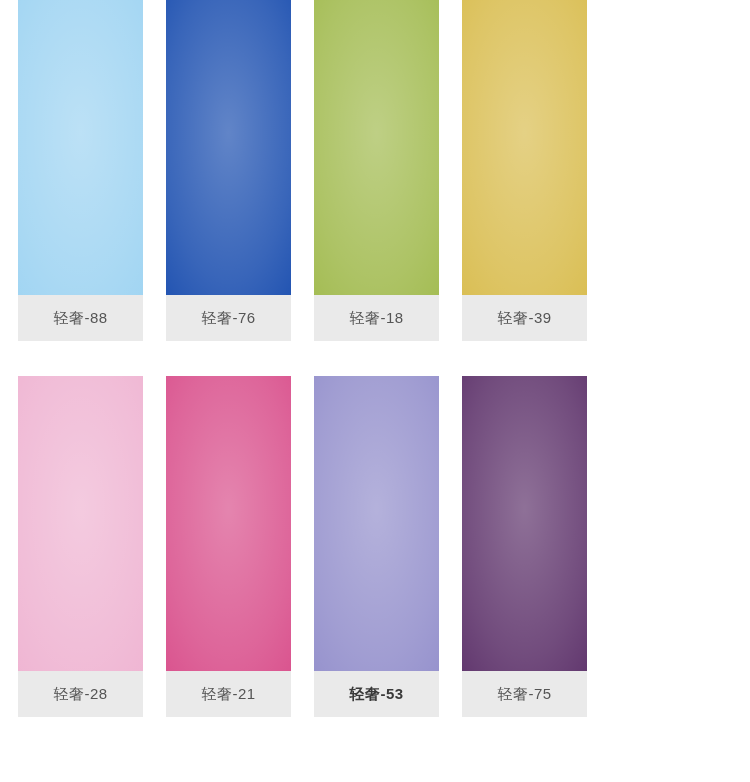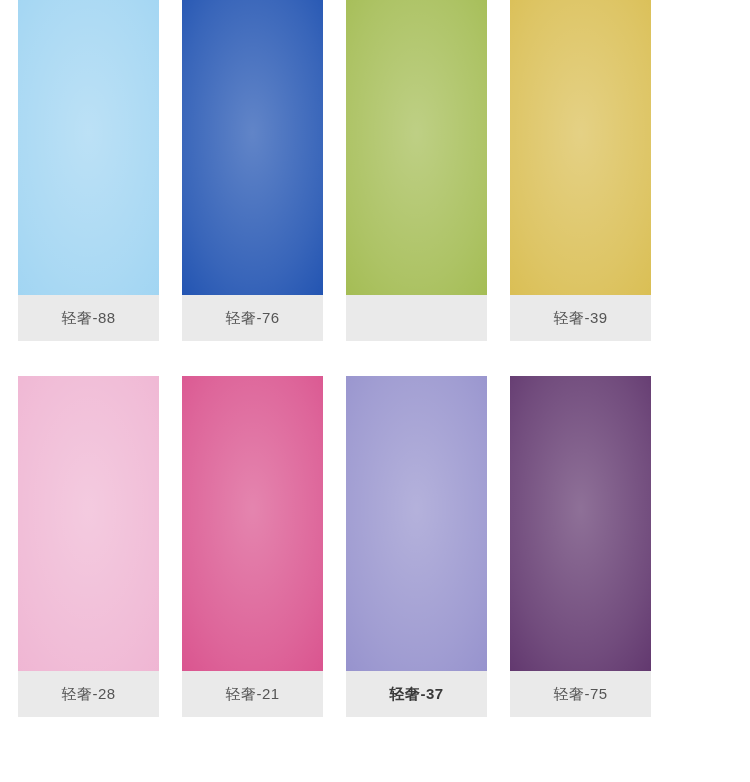--- a/index.html
+++ b/index.html
@@ -37,21 +37,20 @@
     height: 341px;
   }
 
   .swatch-card {
     position: relative;
     width: 125px;
     height: 100%;
     margin-right: 23px;
     background: #eaeaea;
     overflow: hidden;
-    padding-left: 16px;
   }
   .swatch-card:last-child {
     margin-right: 0;
   }
 
   
   .swatch-row .swatch-card:first-child {
     margin-left: 18px;
   }
 
@@ -110,20 +109,21 @@
       <div class="swatch-card">
         <div class="swatch-color" style="background: rgb(29, 80, 176);">
           <div class="sheen"></div>
         </div>
         <div class="swatch-label">轻奢-76</div>
       </div>
       <div class="swatch-card">
         <div class="swatch-color" style="background: rgb(162, 187, 80);">
           <div class="sheen"></div>
         </div>
+        <div class="swatch-label">轻奢-18</div>
       </div>
       <div class="swatch-card">
         <div class="swatch-color" style="background: rgb(217, 189, 80);">
           <div class="sheen"></div>
         </div>
         <div class="swatch-label">轻奢-39</div>
       </div>
     </div>
     <div class="swatch-row row-2">
       <div class="swatch-card">
@@ -135,21 +135,21 @@
       <div class="swatch-card">
         <div class="swatch-color" style="background: rgb(217, 80, 140);">
           <div class="sheen"></div>
         </div>
         <div class="swatch-label">轻奢-21</div>
       </div>
       <div class="swatch-card">
         <div class="swatch-color" style="background: rgb(148, 144, 204);">
           <div class="sheen"></div>
         </div>
-        <div class="swatch-label emphasis">轻奢-37</div>
+        <div class="swatch-label emphasis">轻奢-53</div>
       </div>
       <div class="swatch-card">
         <div class="swatch-color" style="background: rgb(94, 51, 107);">
           <div class="sheen"></div>
         </div>
         <div class="swatch-label">轻奢-75</div>
       </div>
     </div>
   </div>
 

